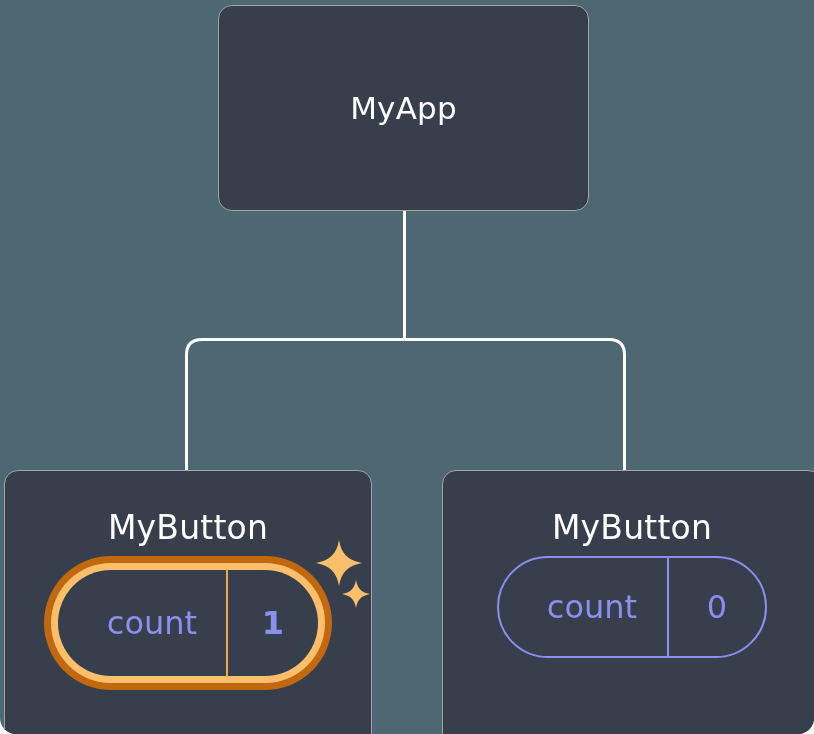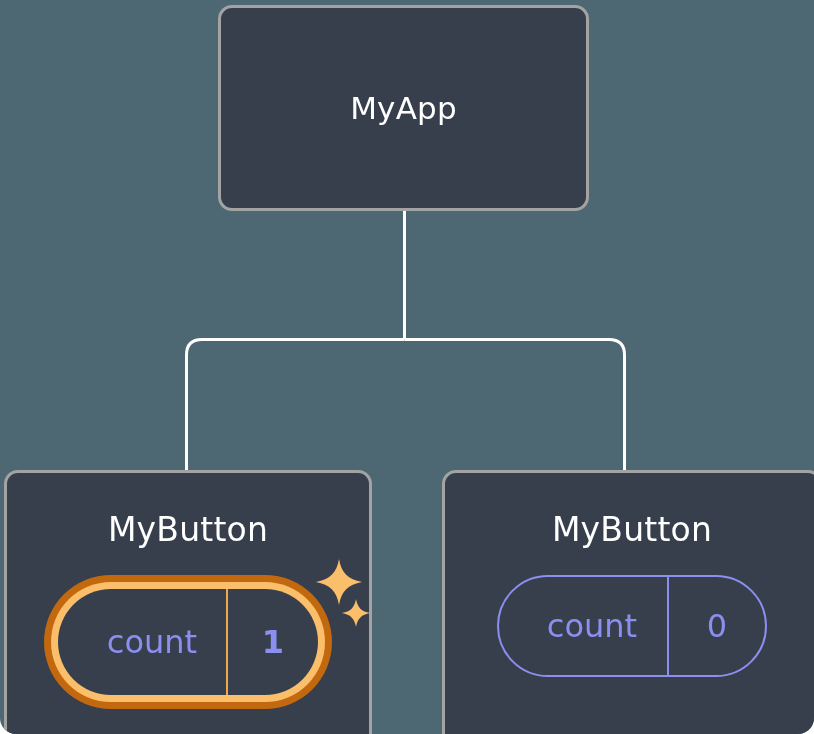--- a/index.html
+++ b/index.html
@@ -28,21 +28,21 @@
     width: 814px;
     height: 734px;
     pointer-events: none;
   }
 
   
   .node {
     position: absolute;
     box-sizing: border-box;
     background: #373f4d;
-    border: 3px solid #a3a3a3;
+    border: 1px solid #a3a3a3;
     border-radius: 14px;
     display: flex;
     flex-direction: column;
     align-items: center;
   }
 
   .node-root {
     left: 218px;
     top: 5px;
     width: 371px;
@@ -80,21 +80,21 @@
   }
 
   .node-child-left .node-title,
   .node-child-right .node-title {
     font-size: 33px;
   }
 
   
   .pill-wrap {
     position: relative;
-    margin-top: 29px;
+    margin-top: 12px;
     display: flex;
     align-items: center;
     justify-content: center;
   }
 
   .pill {
     box-sizing: border-box;
     display: flex;
     align-items: stretch;
     border-radius: 999px;

